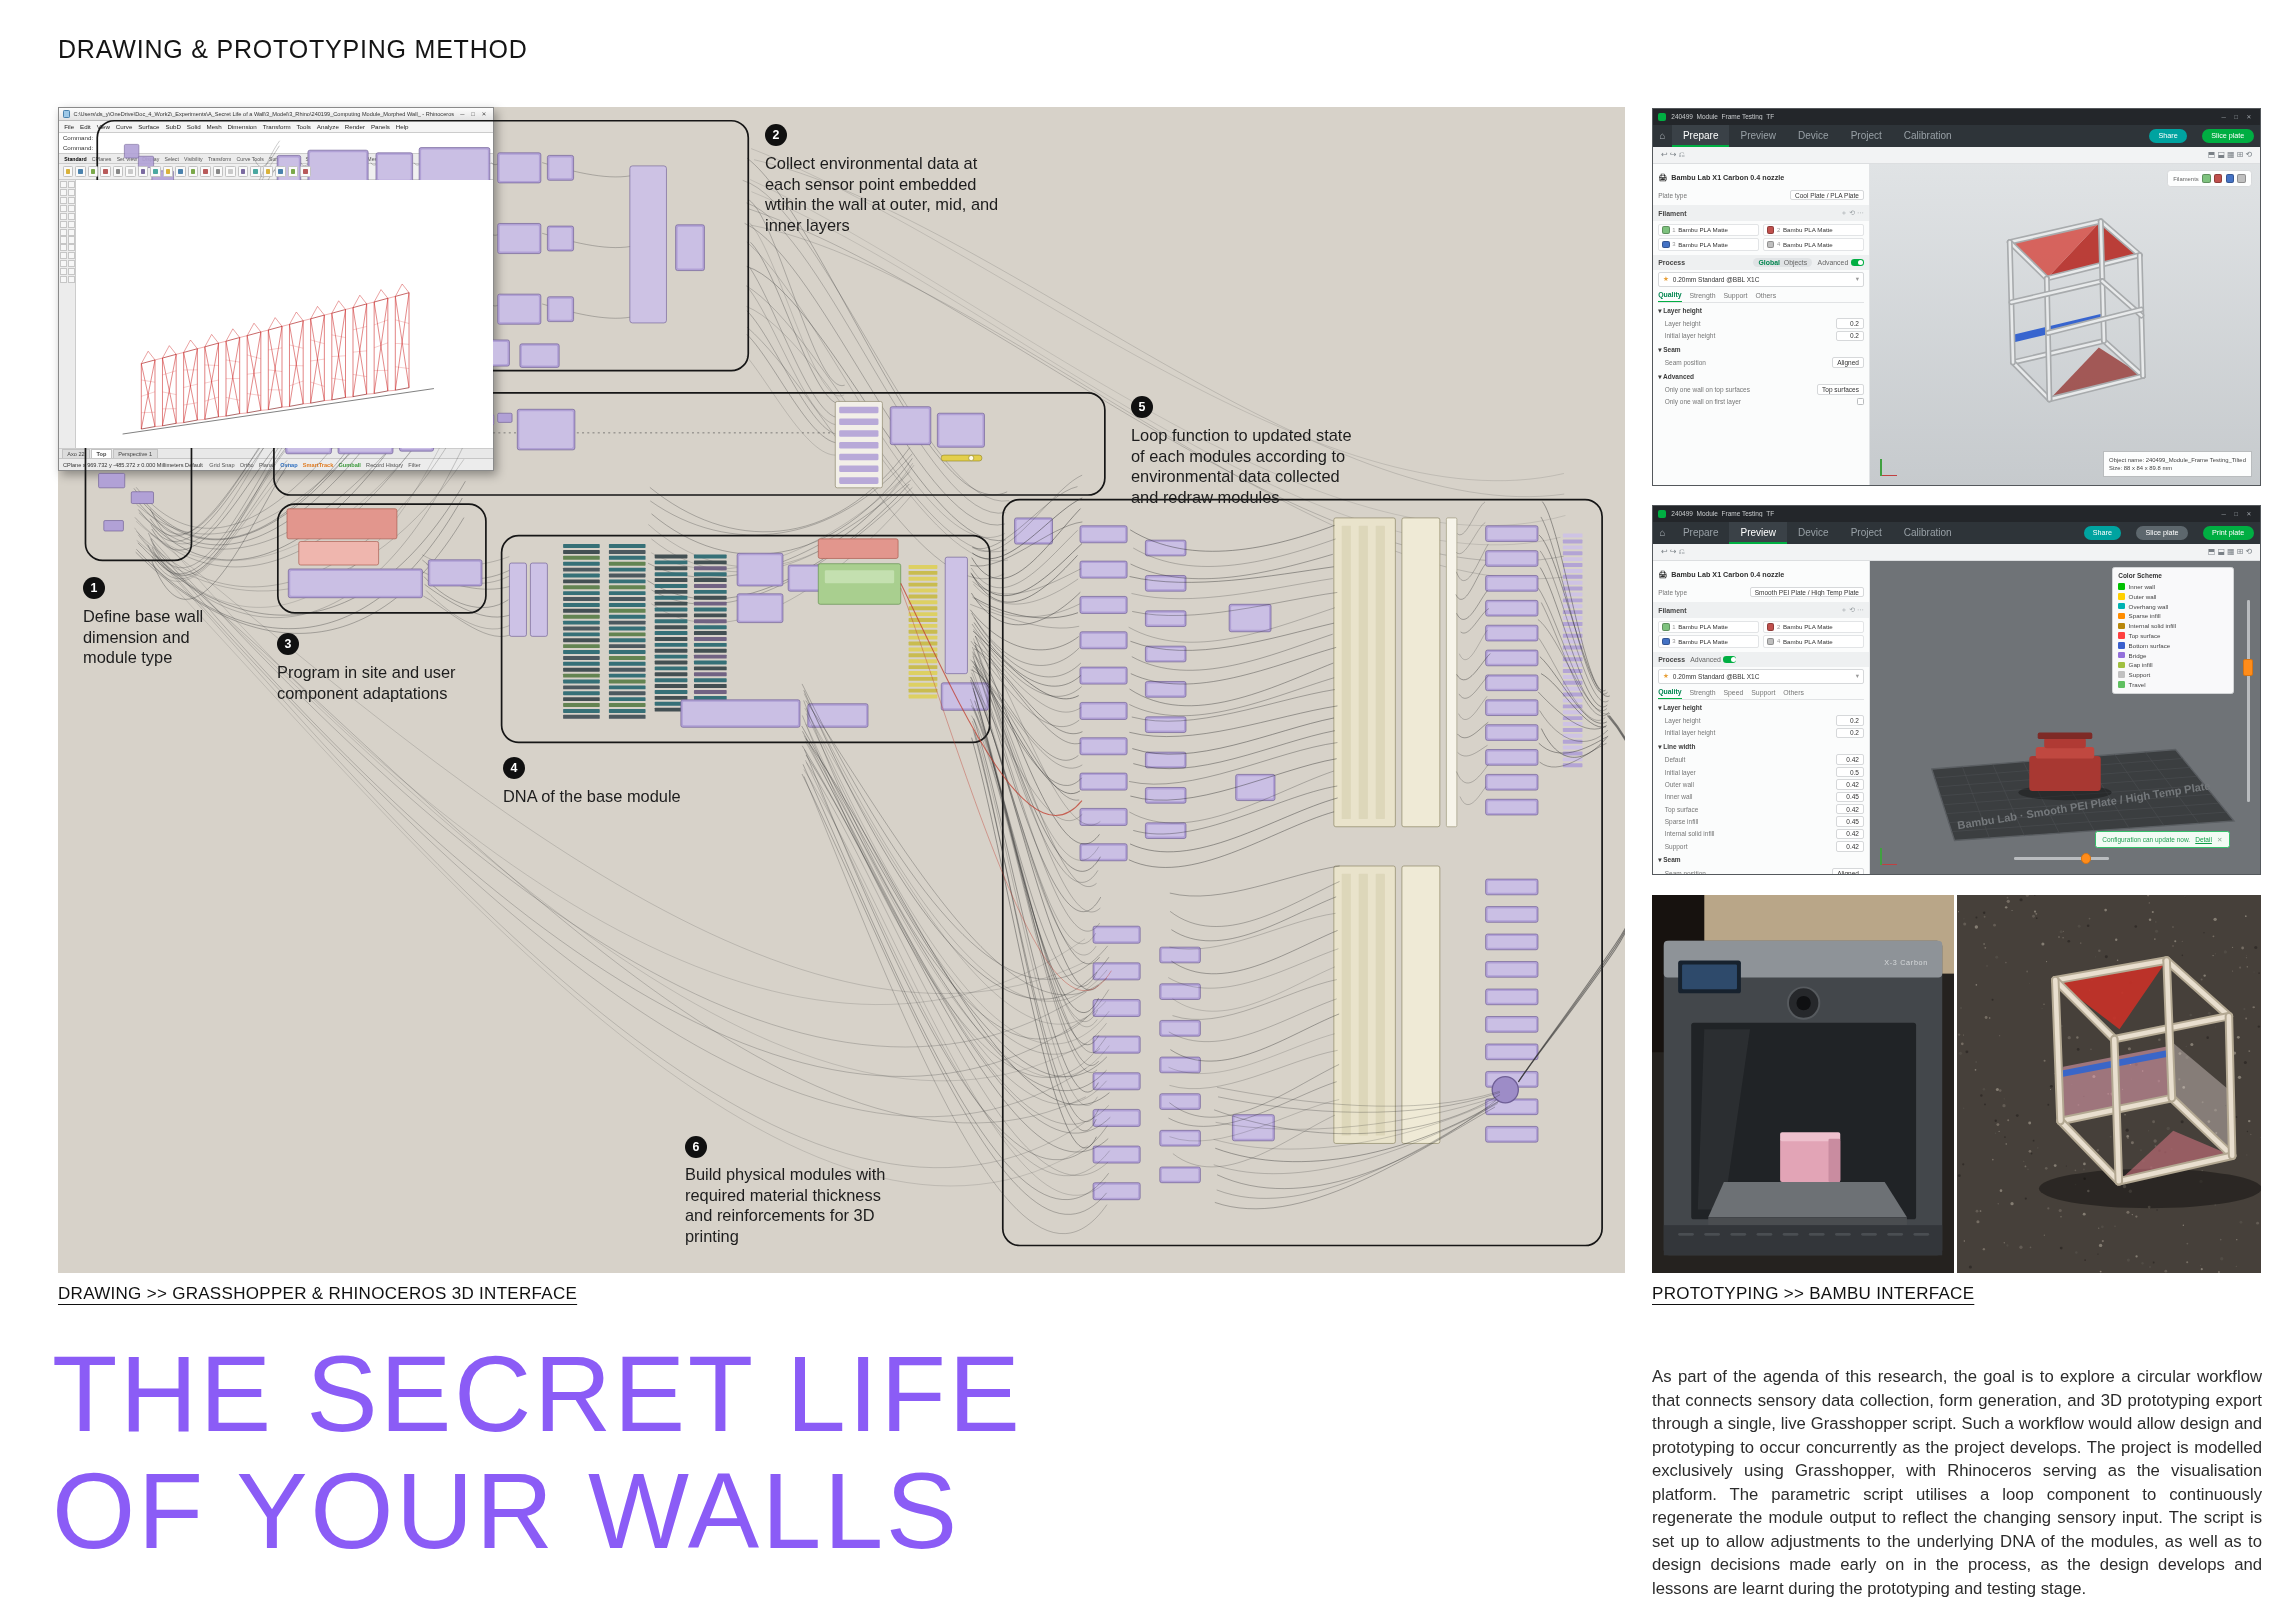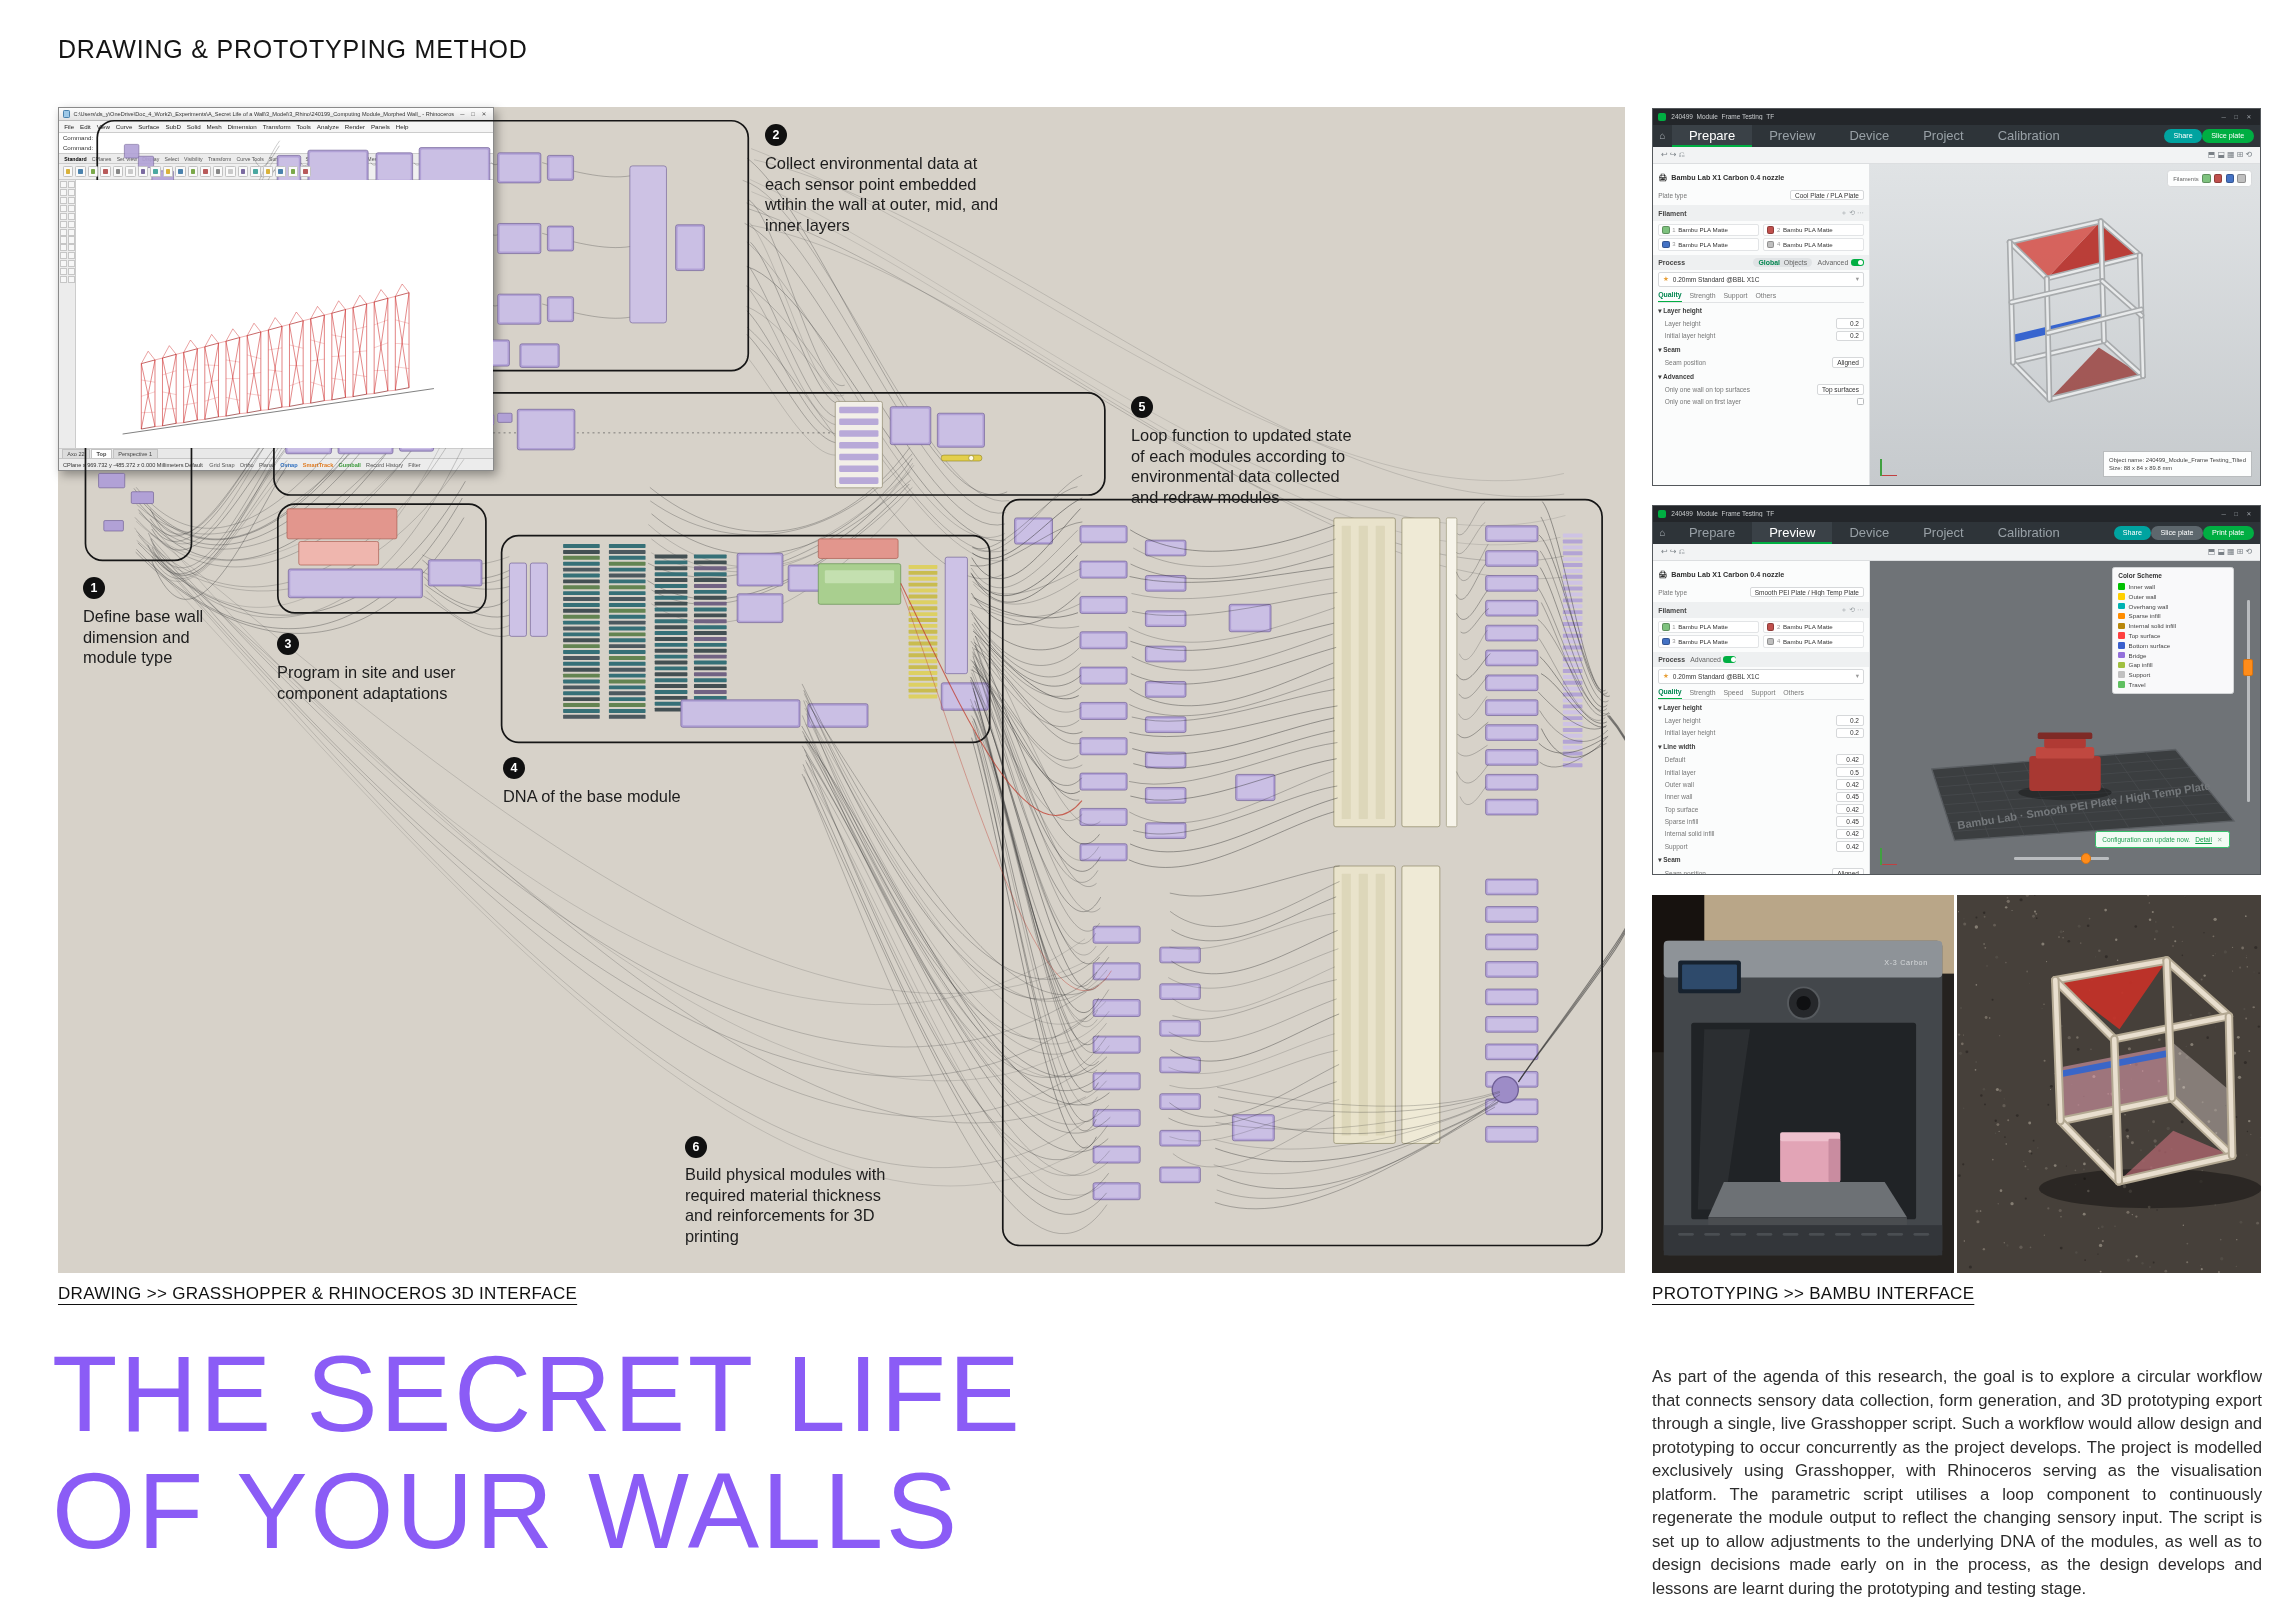--- a/index.html
+++ b/index.html
@@ -64,24 +64,24 @@
   .bb-window{width:609px;background:#fff;border:0.7px solid #54585c;display:flex;flex-direction:column;overflow:hidden;z-index:4}
   #bb1{left:1652px;top:108px;height:378px}
   #bb2{left:1652px;top:505px;height:370px}
   .bb-titlebar{height:15.7px;background:#23262a;color:#c9ccce;display:flex;align-items:center;gap:5.2px;padding:0 5.2px;font-size:6.5px}
   .bb-logo{width:7.9px;height:7.9px;border-radius:2px;background:#00ae42;flex:0 0 auto}
   .bb-title{flex:1;overflow:hidden;white-space:nowrap;text-overflow:ellipsis}
   .bb-wbtns{letter-spacing:3.3px;font-size:6.2px;color:#9aa0a5}
   .bb-header{height:22px;background:#2e3439;display:flex;align-items:center;padding:0 6.5px;gap:2.6px;position:relative}
   .bb-home{color:#aab1b6;font-size:9.8px;margin-right:3.9px}
   .bb-tabs{display:flex;height:100%}
-  .bb-tab{display:flex;align-items:center;padding:0 17px;font-size:13px;color:#98a0a6;position:relative}
+  .bb-tab{display:flex;align-items:center;padding:0 11px;font-size:10px;color:#98a0a6;position:relative}
   .bb-tab.on{color:#fff;background:#3a4147}
   .bb-tab.on::after{content:"";position:absolute;left:0;right:0;bottom:0;height:2px;background:#00ae42}
-  .bb-actions{position:absolute;right:6.5px;top:3.9px;display:flex;gap:0}
+  .bb-actions{position:absolute;right:6.5px;top:3.9px;display:flex;gap:15px}
   .bb-pill{height:14.4px;border-radius:7.2px;padding:0 9.2px;font-size:7.2px;color:#fff;display:flex;align-items:center}
   .bb-pill.teal{background:#00a3a0}
   .bb-pill.green{background:#00ae42}
   .bb-pill.gray{background:#5d676d}
   .bb-toolbar{height:17px;background:#f2f3f4;border-bottom:0.7px solid #dcdee0;display:flex;align-items:center;
     justify-content:space-between;padding:0 7.9px;font-size:7.9px;color:#7a8086}
   .bb-body{flex:1;display:flex;min-height:0}
   .bb-left{width:217px;background:#fbfcfc;border-right:0.7px solid #e1e3e5;padding:3.9px 5.2px;font-size:6.5px;color:#333;overflow:hidden}
   .bb-printer{display:flex;align-items:center;gap:3.9px;font-size:7.2px;font-weight:bold;color:#2e2e2e;height:19.6px}
   .bb-plate{display:flex;align-items:center;gap:3.9px;height:15.7px}

